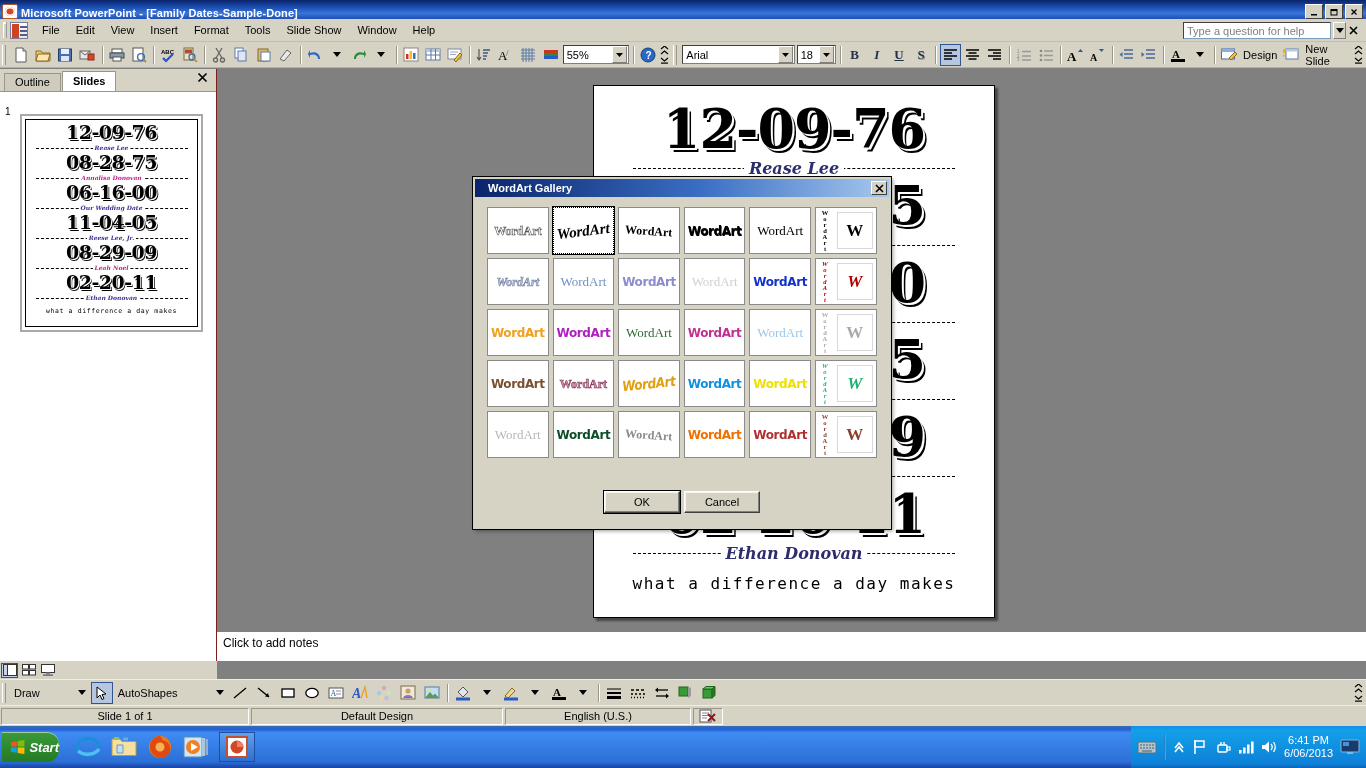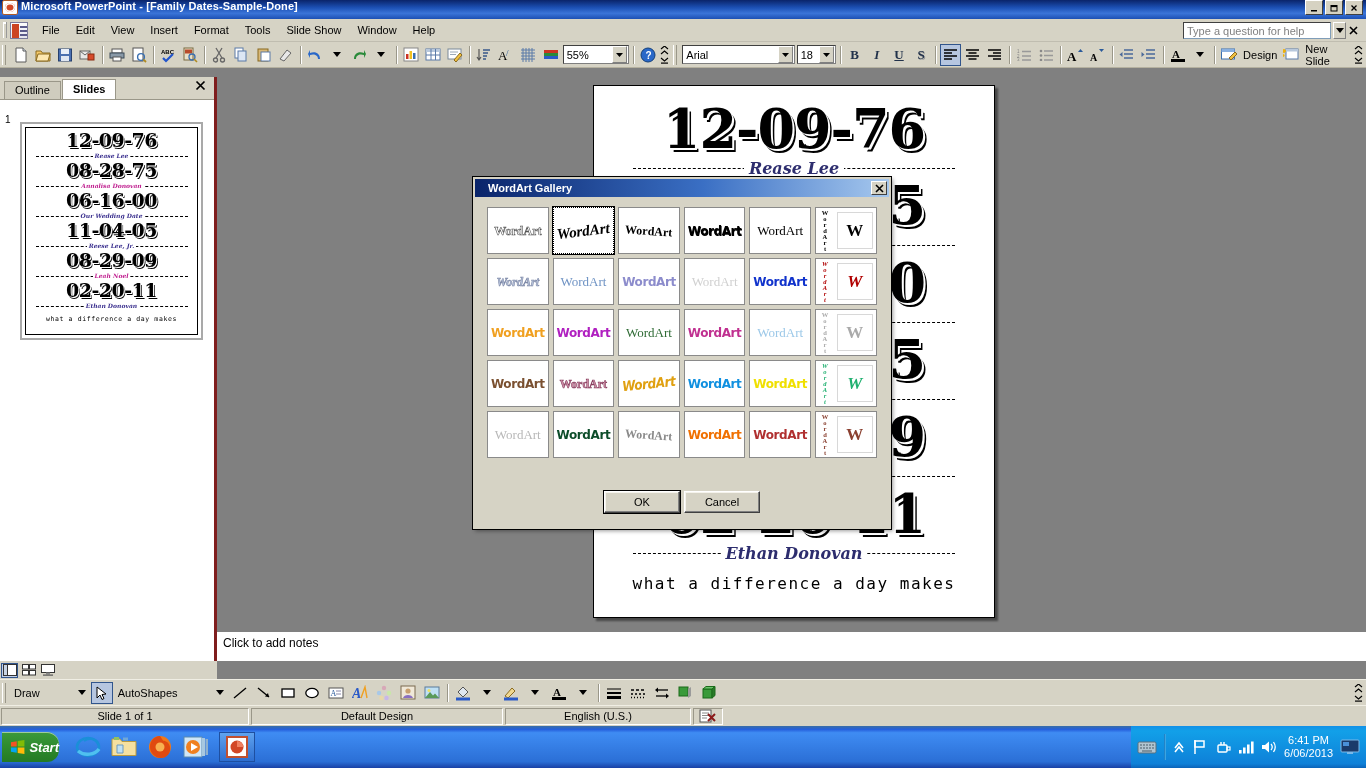--- a/index.html
+++ b/index.html
@@ -10,21 +10,21 @@
     font-family: "Liberation Sans", sans-serif;
     font-size: 11px;
     background: #808080;
   }
   #app { position: relative; width: 1366px; height: 768px; }
 
   
   .titlebar {
     position: absolute; left:0; top:0; width:1366px; height:19px;
     background: linear-gradient(to bottom, #0a246a 0%, #1c50b4 40%, #3a74d8 70%, #1c50b4 100%);
-    display:flex; align-items:flex-start; color:#fff;
+    display:flex; align-items:flex-end; color:#fff;
   }
   .titlebar .tb-icon {
     width:16px; height:15px; margin:0 3px 0 2px;
     background:#fff; border:1px solid #b05a28; border-radius:2px;
     position:relative;
   }
   .titlebar .tb-icon::after{
     content:""; position:absolute; left:2px; top:2px; width:10px; height:9px;
     background:#d24726; border-radius:50%;
     box-shadow: inset 0 0 0 1.5px #fff;
@@ -118,21 +118,21 @@
 
   
   .workarea {
     position:absolute; left:0; top:69px; width:1366px; height:592px;
     background:#808080;
   }
 
   
   .leftpane {
     position:absolute; left:0; top:0; width:217px; height:592px;
-    background:#d6d3c5; border-right:3px solid #7f1d1d;margin-top:8px;
+    background:#d6d3c5; border-right:1px solid #7f1d1d;
   }
   .pane-tabs { position:relative; height:22px; background:#d6d3c5; }
   .pane-tab {
     position:absolute; top:4px; height:18px; line-height:17px;
     font-size:11px; padding:0 10px; background:#cfccbe;
     border:1px solid #9a9789; border-bottom:none;
     transform: skewX(0deg);
   }
   .pane-tab.t-outline { left:4px; border-radius:0; }
   .pane-tab.t-slides { left:62px; background:#fff; font-weight:bold; top:2px; height:20px; line-height:19px; z-index:2;}

